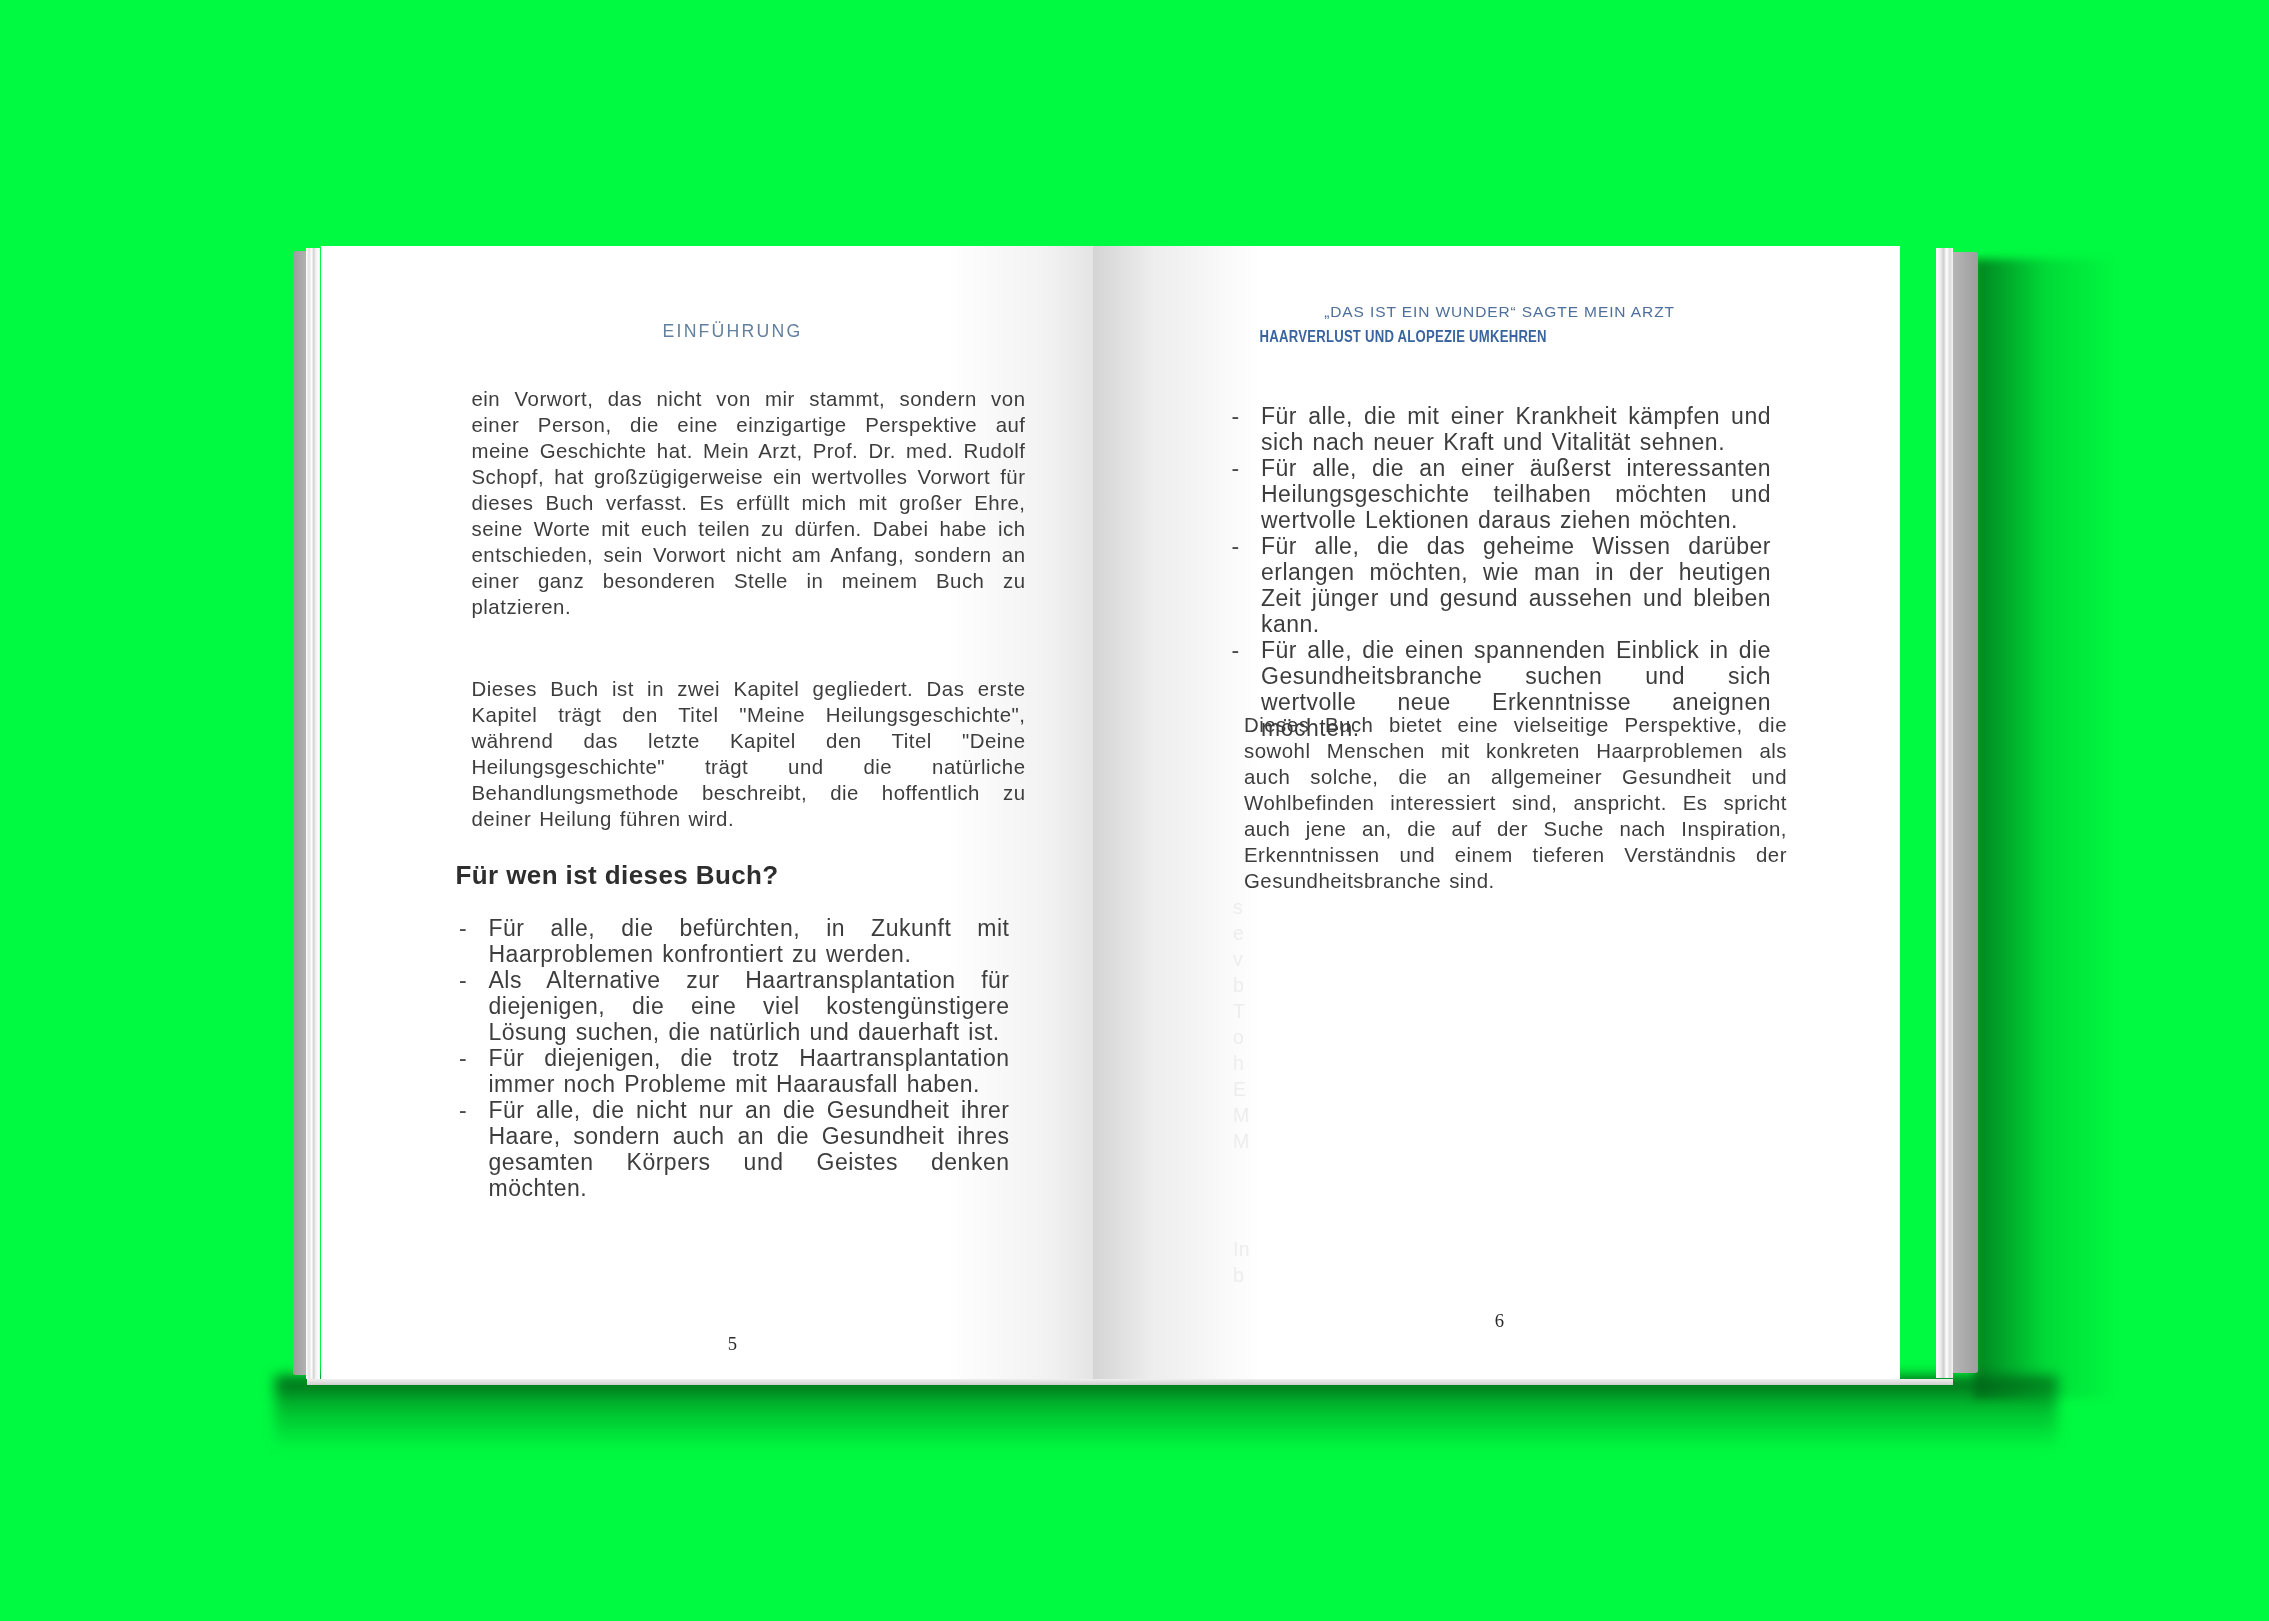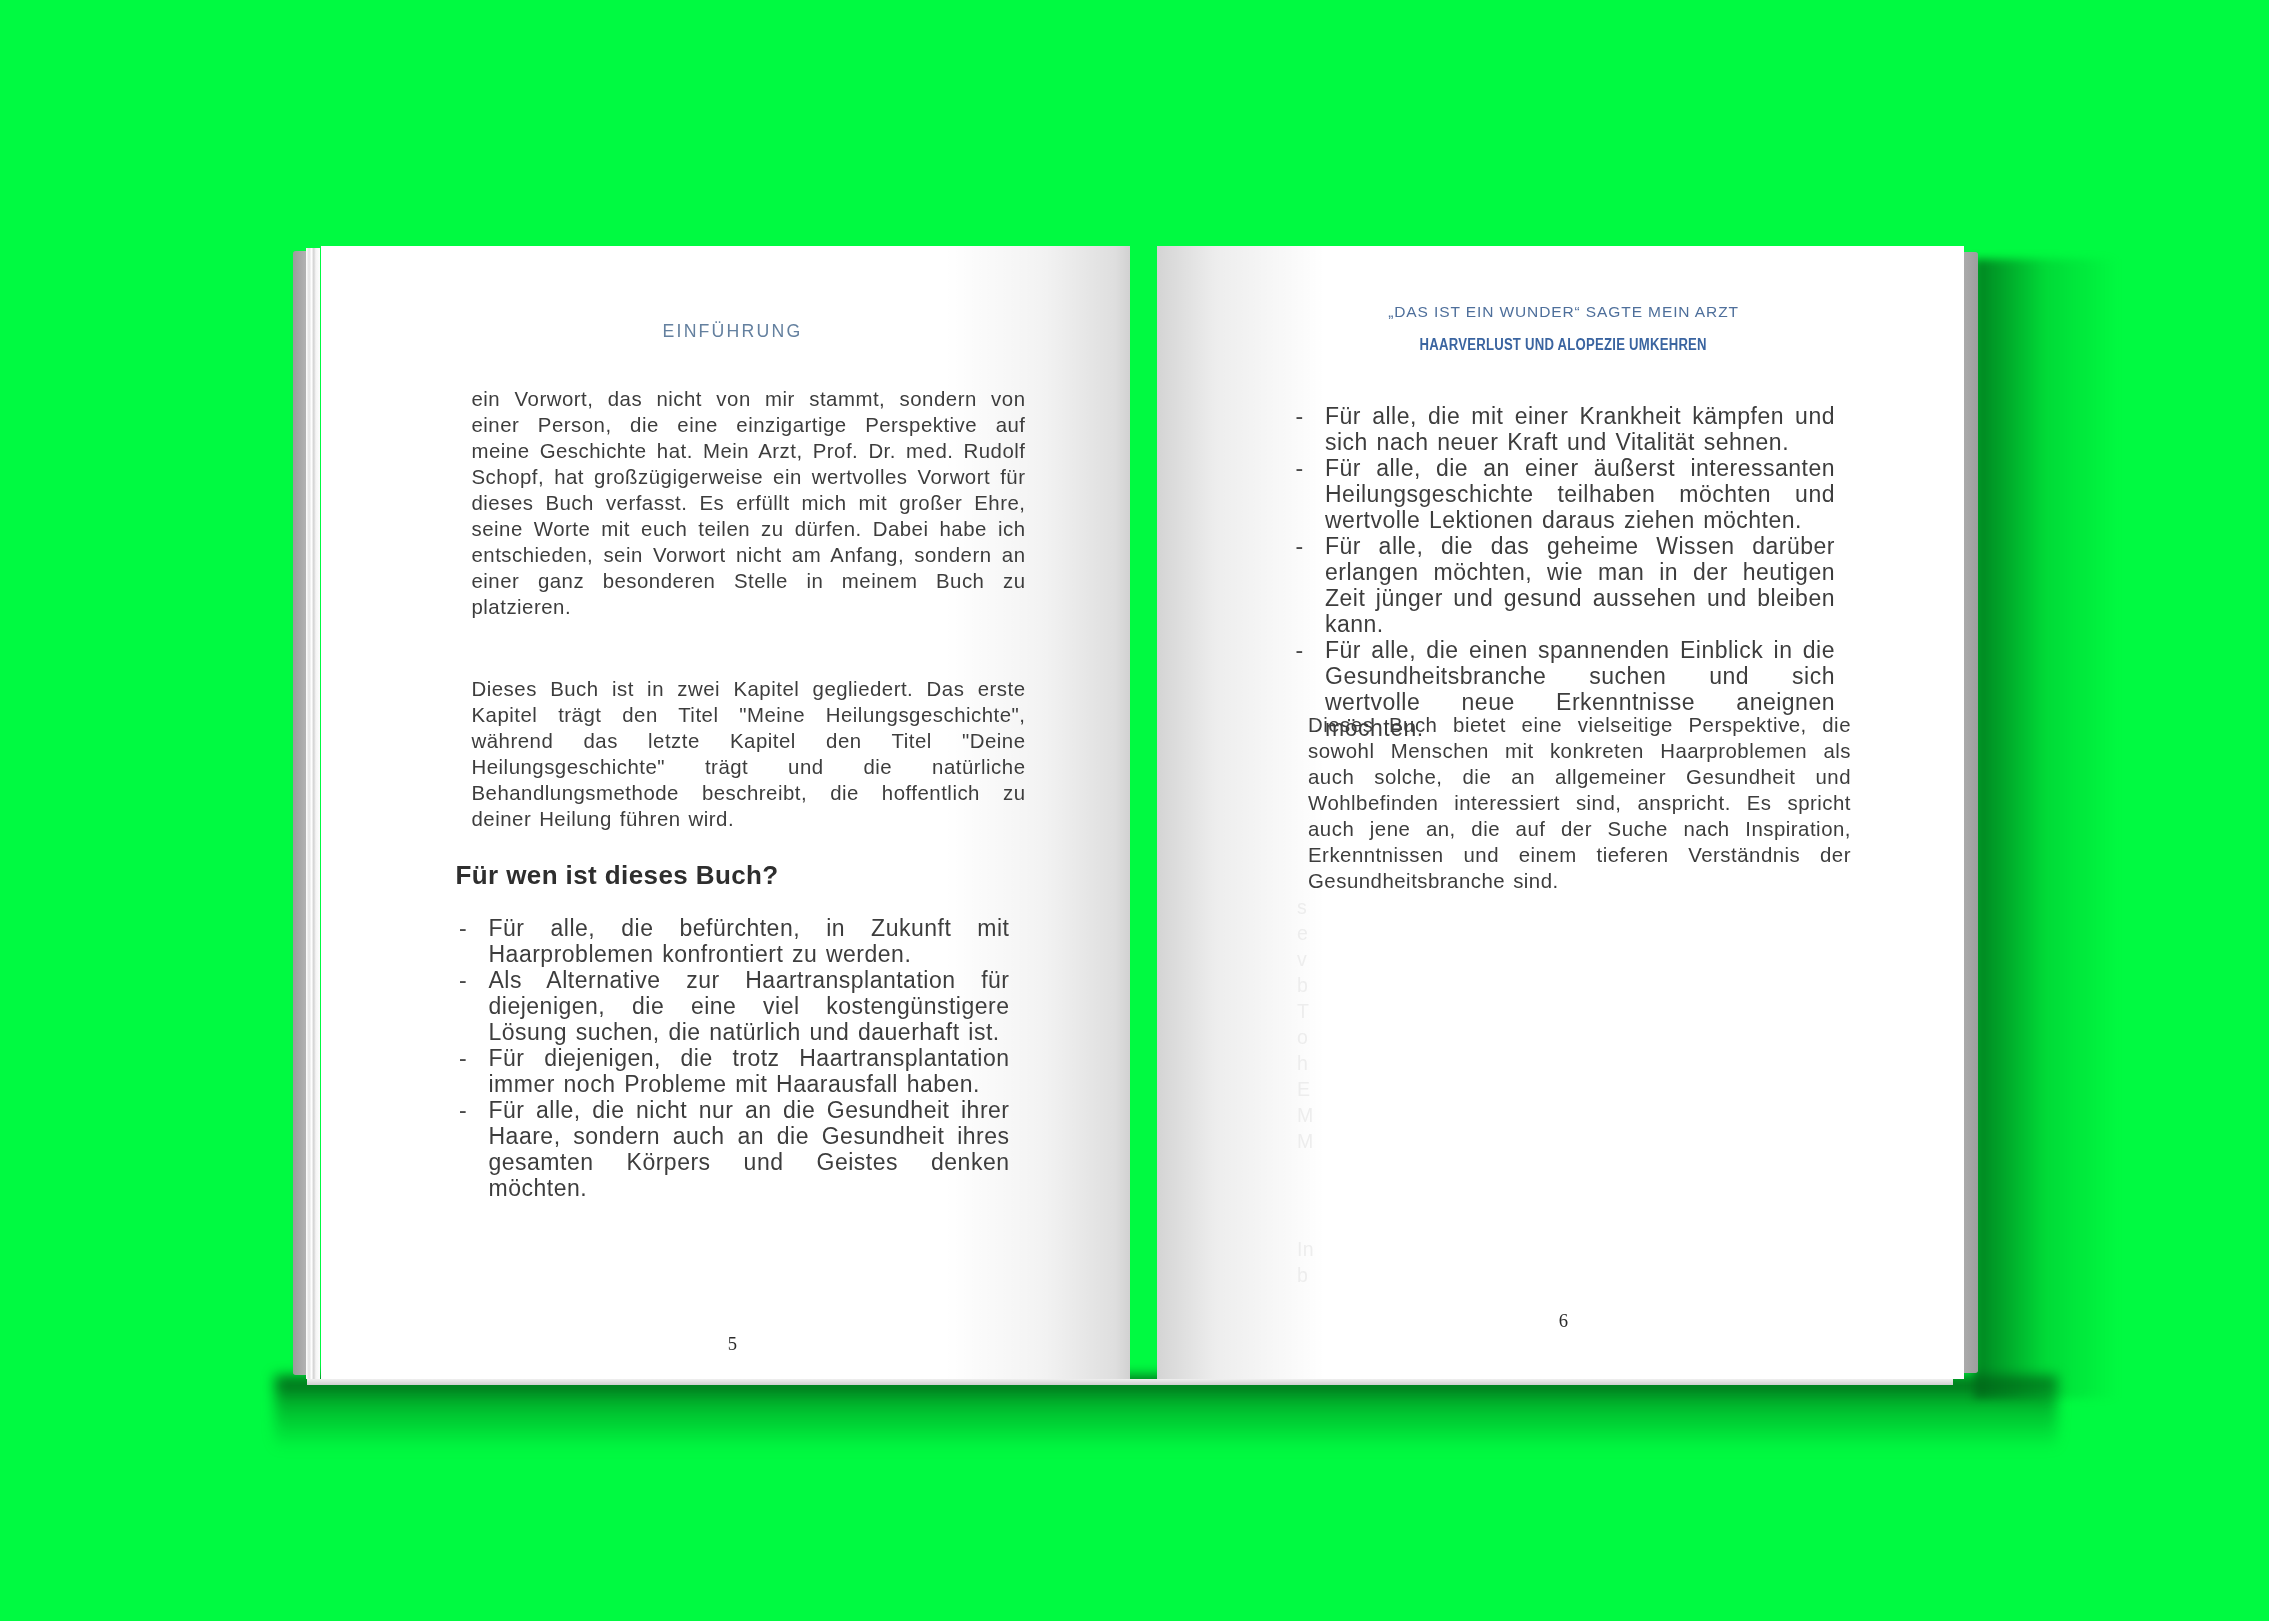--- a/index.html
+++ b/index.html
@@ -36,40 +36,40 @@
   .cover-edge-right{
     position:absolute;left:1660px;top:6.2px;width:25px;height:1121px;
     background:linear-gradient(90deg,#b5b5b5,#9e9e9e);border-radius:0 2.7px 2.7px 0;
   }
   .bottom-step{
     position:absolute;left:14px;top:1133px;width:1646px;height:6.2px;
     background:linear-gradient(180deg,#efefef,#cfcfcf);
   }
   .page{position:absolute;top:0;height:1133px;background:#ffffff;}
   .page.left{left:27.5px;width:809px;}
-  .page.right{left:864px;width:807px;}
+  .page.right{left:800px;width:807px;}
   .gutter-left{ 
     position:absolute;right:0;top:0;width:186px;height:100%;
     background:linear-gradient(90deg,rgba(0,0,0,0) 0%,rgba(0,0,0,.05) 55%,rgba(0,0,0,.13) 92%,rgba(0,0,0,.18) 100%);
   }
   .gutter-right{
     position:absolute;left:0;top:0;width:168px;height:100%;
     background:linear-gradient(90deg,rgba(0,0,0,.17) 0%,rgba(0,0,0,.07) 35%,rgba(0,0,0,0) 100%);
   }
   
   .block{position:absolute;}
   .col-l{left:135px;width:554px;margin-top:20px;}
   .col-r{left:135px;width:543px;}
   .chapter-header{
     text-align:center;color:#64809f;font-size:17.7px;letter-spacing:2.2px;font-weight:400;
   }
   .running-header-1{
     text-align:center;color:#4e6f9b;font-size:15.5px;letter-spacing:0.9px;font-weight:400;white-space:nowrap;
   }
-  .running-header-2{text-align:center;white-space:nowrap;margin-top:8px;}
+  .running-header-2{text-align:left;white-space:nowrap;}
   .running-header-2 span{
     display:inline-block;transform:scaleX(.82);transform-origin:center;
     color:#3a64a0;font-size:16px;font-weight:700;letter-spacing:0.3px;
   }
   .body-text{
     font-size:20.4px;line-height:26px;color:#3d3d3d;text-align:justify;
     letter-spacing:0.5px;word-spacing:1.8px;margin:16px;
   }
   .section-heading{
     font-size:26px;line-height:26px;color:#2e2e2e;font-weight:700;letter-spacing:0.4px;margin:0;

